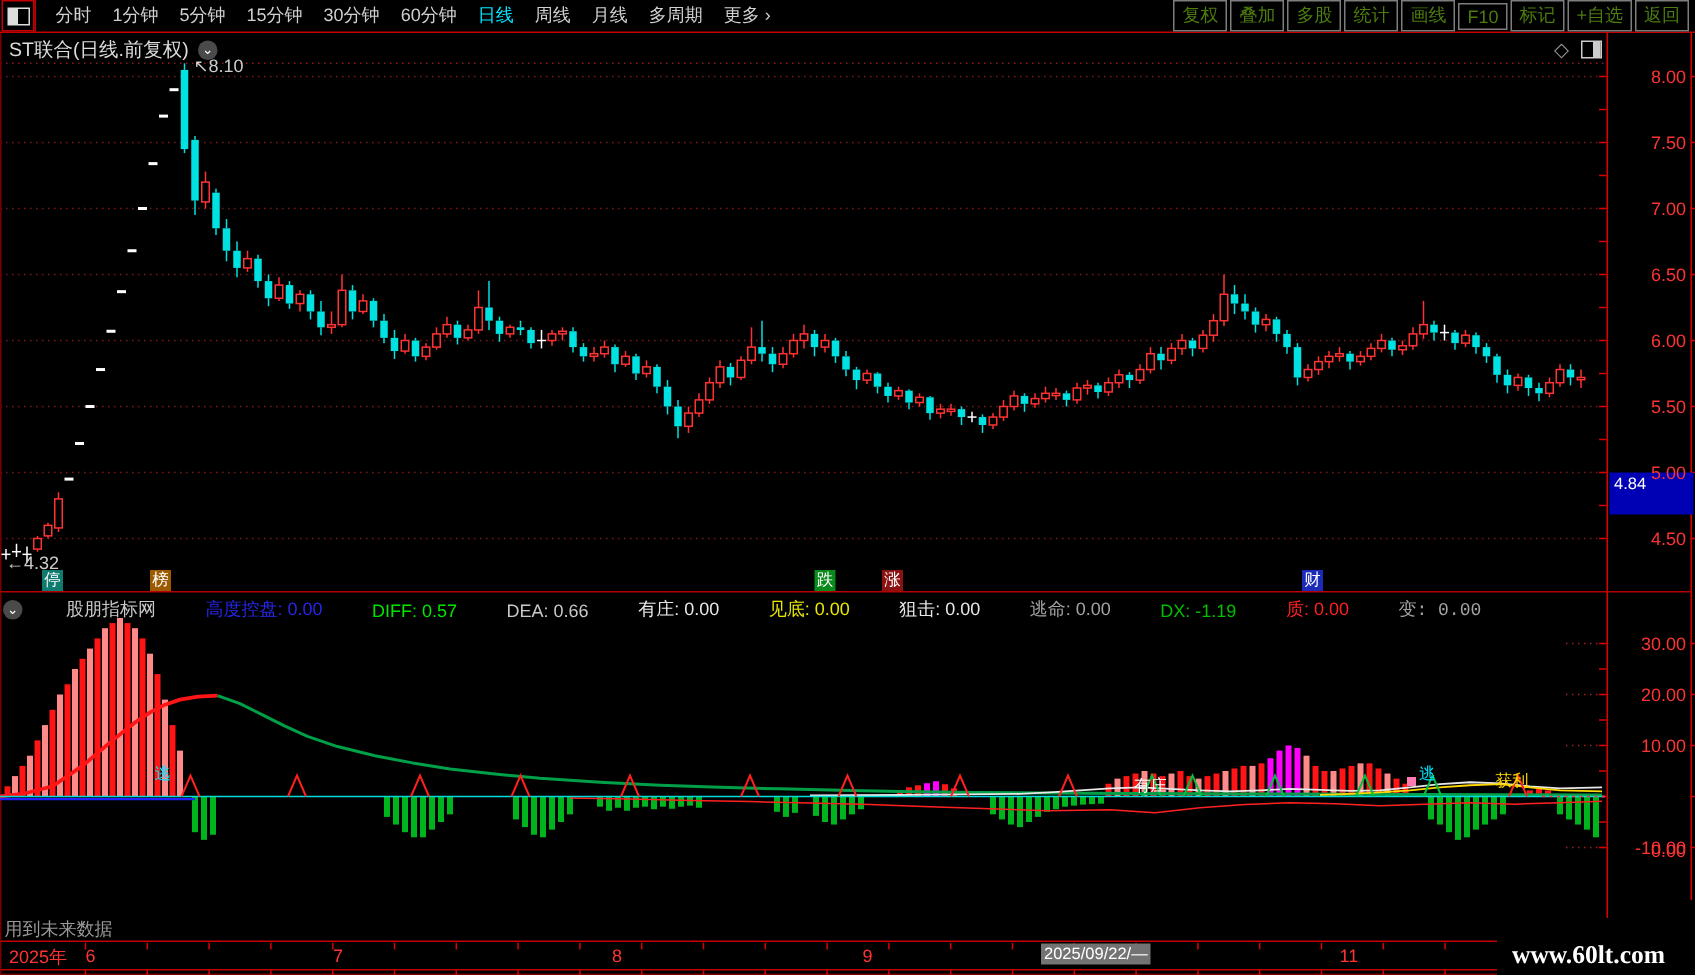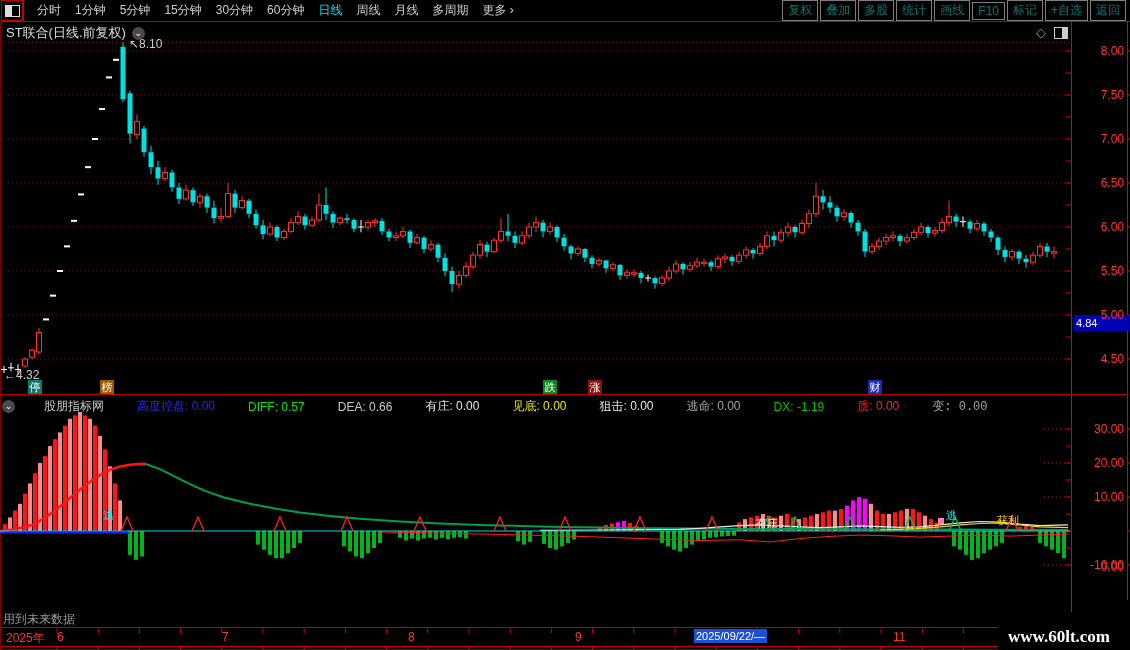--- a/index.html
+++ b/index.html
@@ -9,44 +9,44 @@
   
   #toolbar{position:absolute;left:0;top:0;width:1130px;height:21px;background:#000;
     border-bottom:1px solid #c40000;display:flex;align-items:center;z-index:5;font-size:12px;color:#d0d0d0;}
   #win-icon-box{width:20px;height:19px;border:1px solid #c40000;display:flex;align-items:center;justify-content:center;margin-left:1px;}
   #win-icon{width:13px;height:10px;border:1px solid #ddd;position:relative;}
   #win-icon::after{content:"";position:absolute;left:0;top:0;width:6px;height:10px;background:#ddd;}
   #tb-sep{width:1px;height:21px;background:#c40000;margin-right:6px;}
   .menu-item{padding:0 7px;cursor:default;white-space:nowrap;}
   .menu-item.active{color:#00e5ff;}
   #tb-right{margin-left:auto;display:flex;align-items:center;margin-right:4px;}
-  .tb-btn{border:1px solid #7d7d7d;color:#0f766e;padding:1px 5px;margin-left:2px;font-size:12px;white-space:nowrap;background:#000;}
+  .tb-btn{border:1px solid #7d7d7d;color:#4d7c0f;padding:1px 5px;margin-left:2px;font-size:12px;white-space:nowrap;background:#000;}
   
   #title-row{position:absolute;left:6px;top:24px;z-index:5;display:flex;align-items:center;color:#ddd;font-size:13px;}
   .circle-icon{width:13px;height:13px;border-radius:50%;background:#4a4a4a;color:#fff;font-size:9px;
     display:inline-flex;align-items:center;justify-content:center;margin-left:6px;line-height:1;}
   #chart-corner-icons{position:absolute;top:25px;left:1036px;z-index:5;display:flex;align-items:center;color:#999;}
   #panel-icon{width:12px;height:10px;border:1px solid #ccc;position:relative;margin-left:8px;}
   #panel-icon::after{content:"";position:absolute;right:0;top:0;width:5px;height:10px;background:#ccc;}
   
   #ind-header{position:absolute;left:2px;top:398px;z-index:5;display:flex;align-items:center;font-size:12px;white-space:nowrap;}
   #ind-header span.hitem{margin-right:9px;margin-left:24px;}
   
   .price-label{position:absolute;width:48px;text-align:right;font-size:12px;color:#ff3333;z-index:4;}
   .chart-tag{position:absolute;top:380px;width:14px;height:14px;color:#fff;font-size:11px;line-height:14px;text-align:center;z-index:4;}
   .ind-label{position:absolute;font-size:11px;z-index:4;}
-  #price-badge{position:absolute;left:1073px;top:315px;width:53px;height:16px;background:#0000b4;color:#fff;
+  #price-badge{position:absolute;left:1073px;top:315px;width:53px;height:28px;background:#0000b4;color:#fff;
     font-size:11px;line-height:16px;padding-left:3px;z-index:4;}
   #high-label{position:absolute;left:129px;top:37px;color:#ccc;font-size:12px;z-index:4;}
   #low-label{position:absolute;left:4px;top:368px;color:#ccc;font-size:12px;z-index:4;}
   
   #future-note{position:absolute;left:3px;top:611px;color:#999;font-size:12px;z-index:4;}
   #date-row{position:absolute;left:0;top:628px;width:1130px;height:19px;z-index:3;font-size:12px;color:#ff3333;}
   .date-label{position:absolute;top:2px;}
-  #date-highlight{position:absolute;top:1px;background:#1d4ed8;color:#fff;padding:1px 2px;font-size:11px;}
+  #date-highlight{position:absolute;top:1px;background:#737373;color:#fff;padding:1px 2px;font-size:11px;}
   #watermark{position:absolute;right:0;bottom:0;background:#000;text-align:right;z-index:6;
     color:#fff;font-family:"Liberation Serif",serif;font-weight:bold;padding:4px 20px 3px 10px;}
   #wm1{font-size:24px;letter-spacing:2px;}
   #wm2{font-size:17px;}
 </style>
 </head>
 <body>
 
 <div id="stage">
   <svg id="chart-svg" width="1130" height="650">

